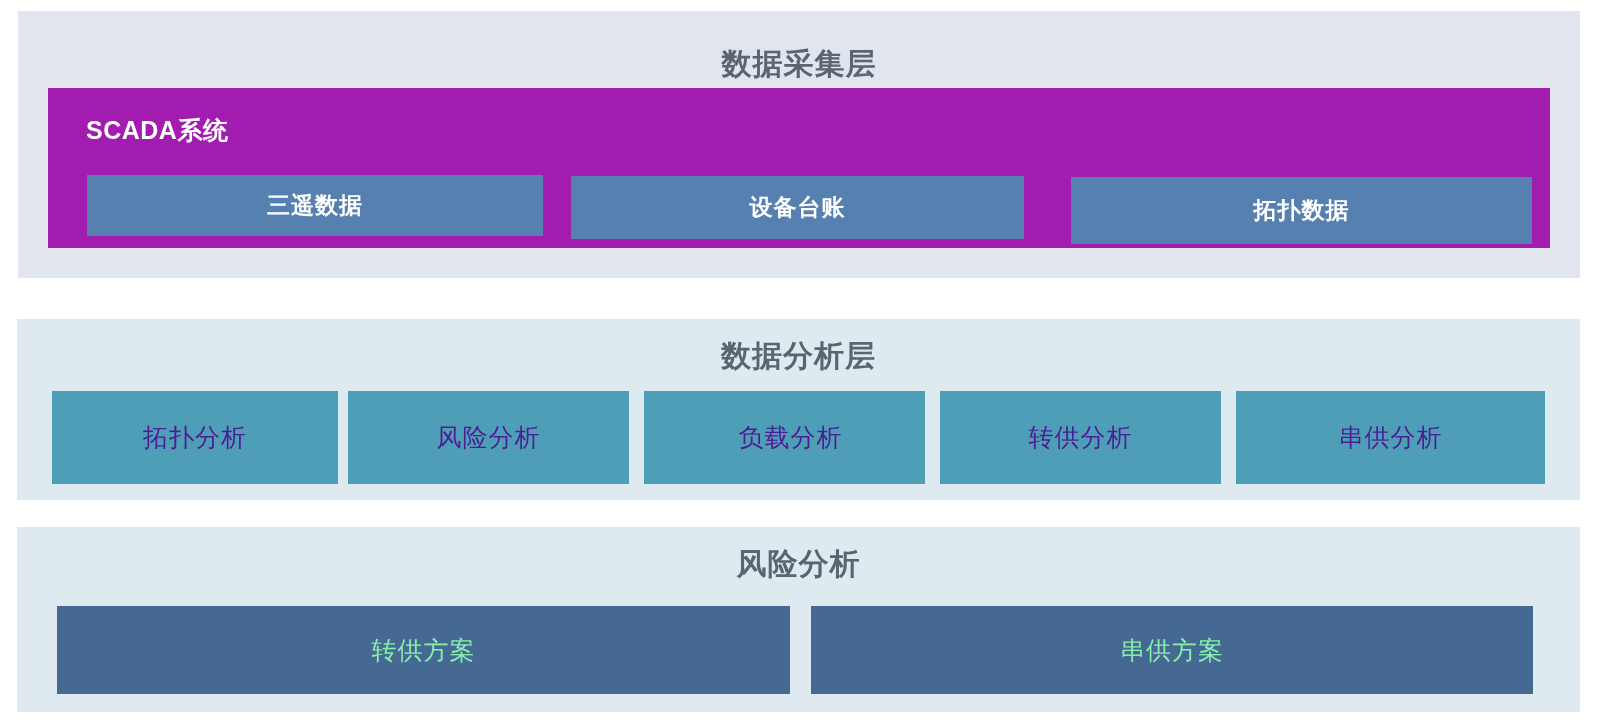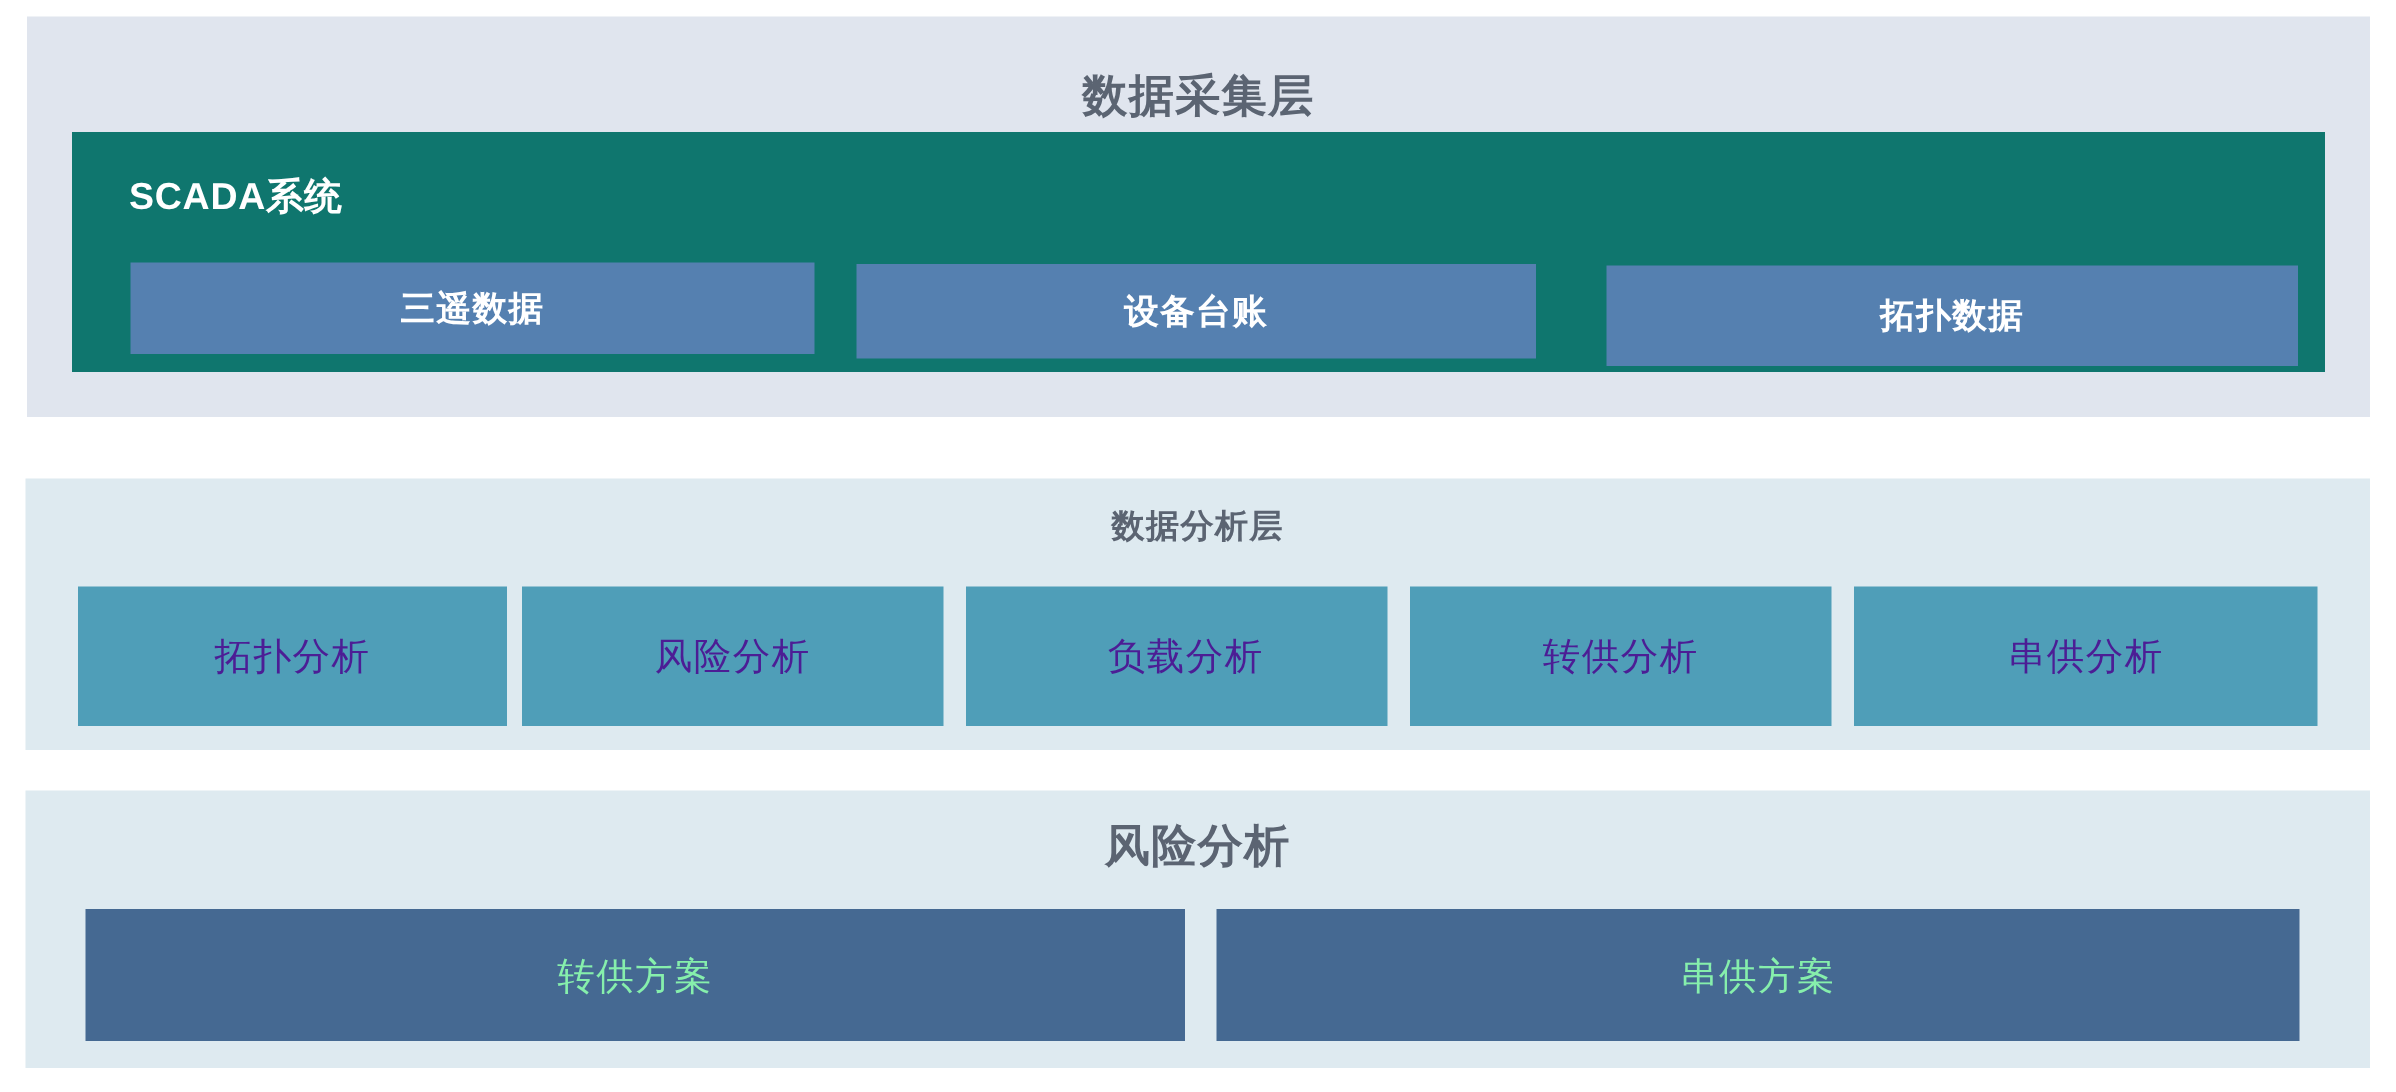--- a/index.html
+++ b/index.html
@@ -51,21 +51,21 @@
     top: 33px;
     font-size: 30px;
   }
 
   .scada-panel {
     position: absolute;
     left: 30px;
     top: 77px;
     width: 1502px;
     height: 160px;
-    background: #0f766e;
+    background: #a21caf;
   }
   .scada-label {
     position: absolute;
     left: 38px;
     top: 26px;
     font-size: 25px;
     font-weight: bold;
     color: #ffffff;
     letter-spacing: 0.5px;
     white-space: nowrap;
@@ -90,21 +90,21 @@
   
   #layer-analysis {
     left: 17px;
     top: 319px;
     width: 1563px;
     height: 181px;
     background: #DEEAF0;
   }
   #layer-analysis .layer-title {
     top: 17px;
-    font-size: 22px;
+    font-size: 30px;
   }
 
   .analysis-box {
     position: absolute;
     top: 72px;
     height: 93px;
     background: #4F9EB8;
     color: #4c1d95;
     font-size: 25px;
     font-weight: normal;

